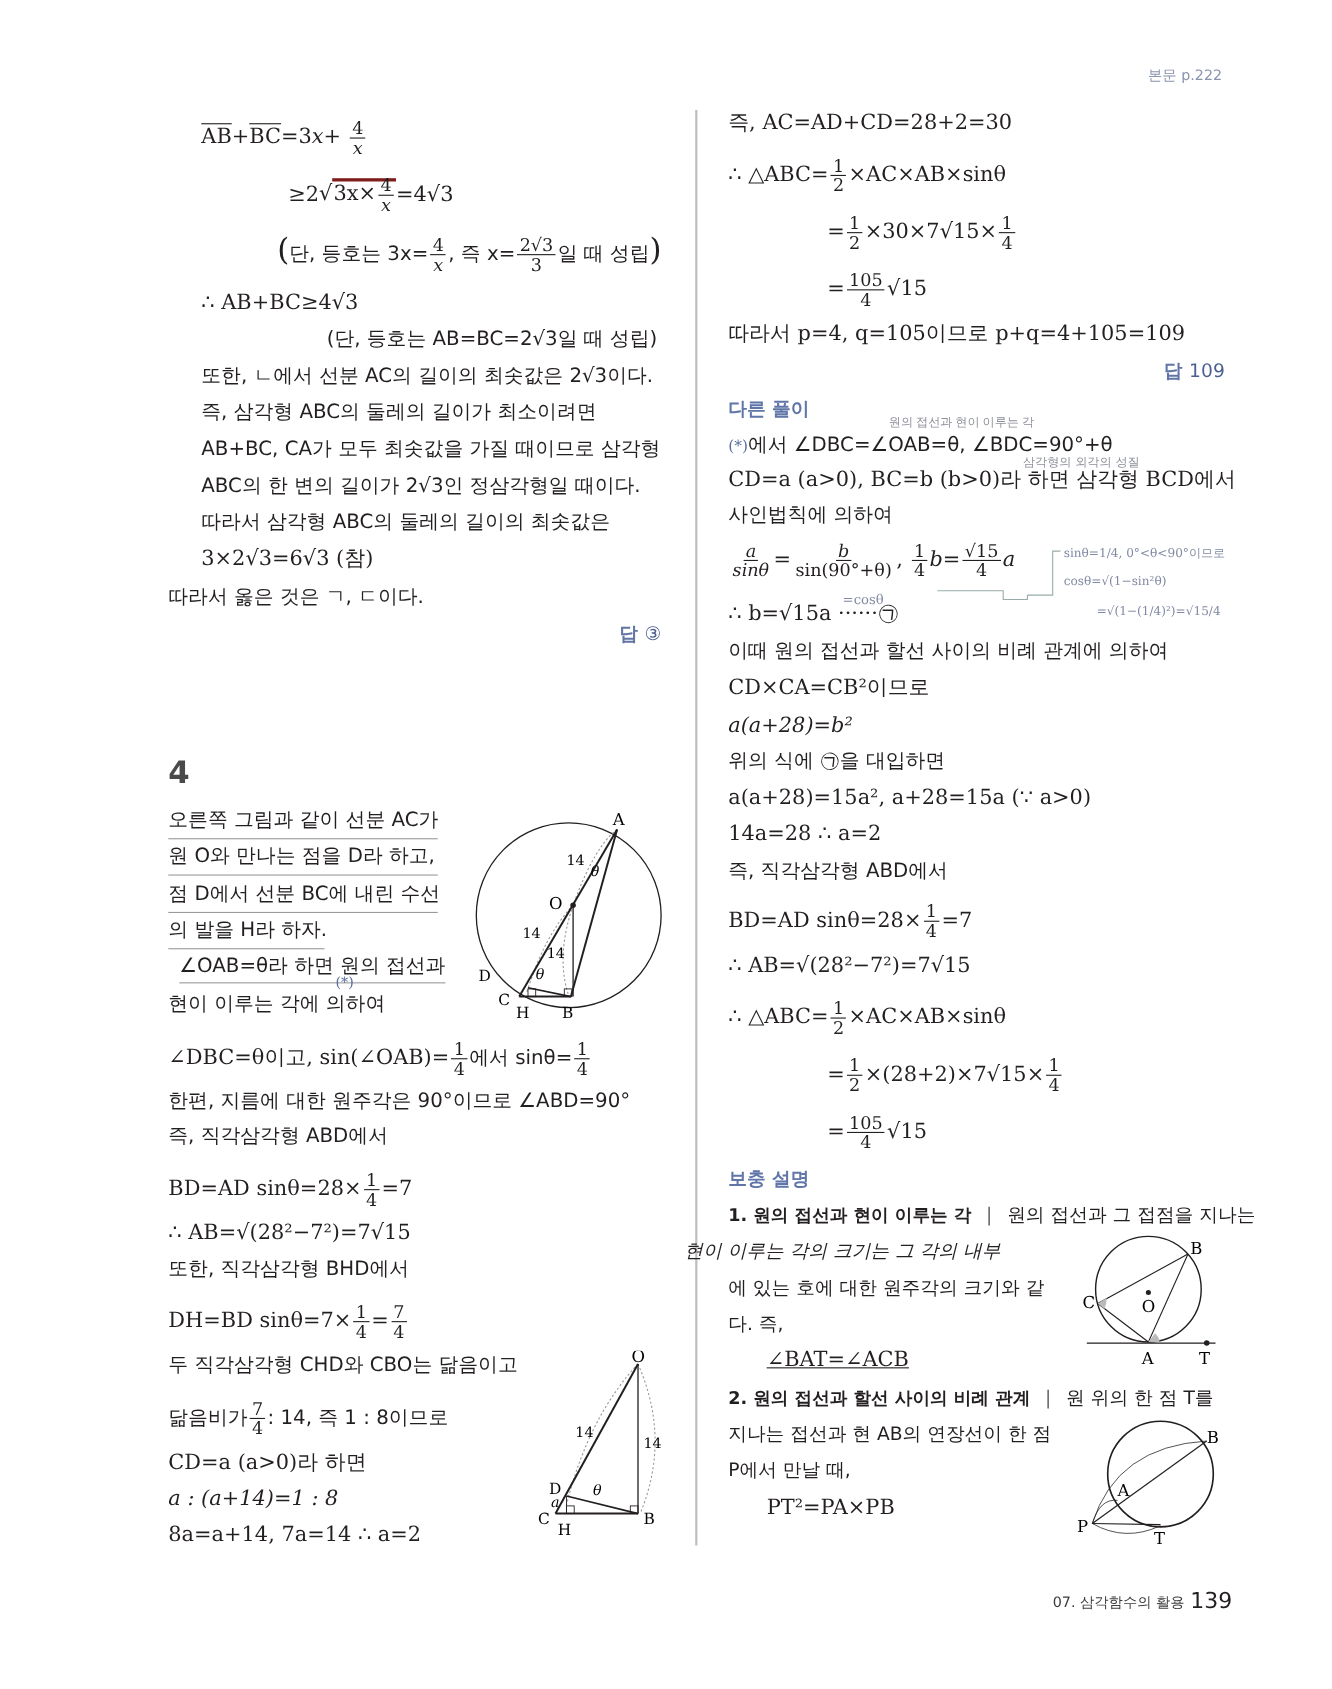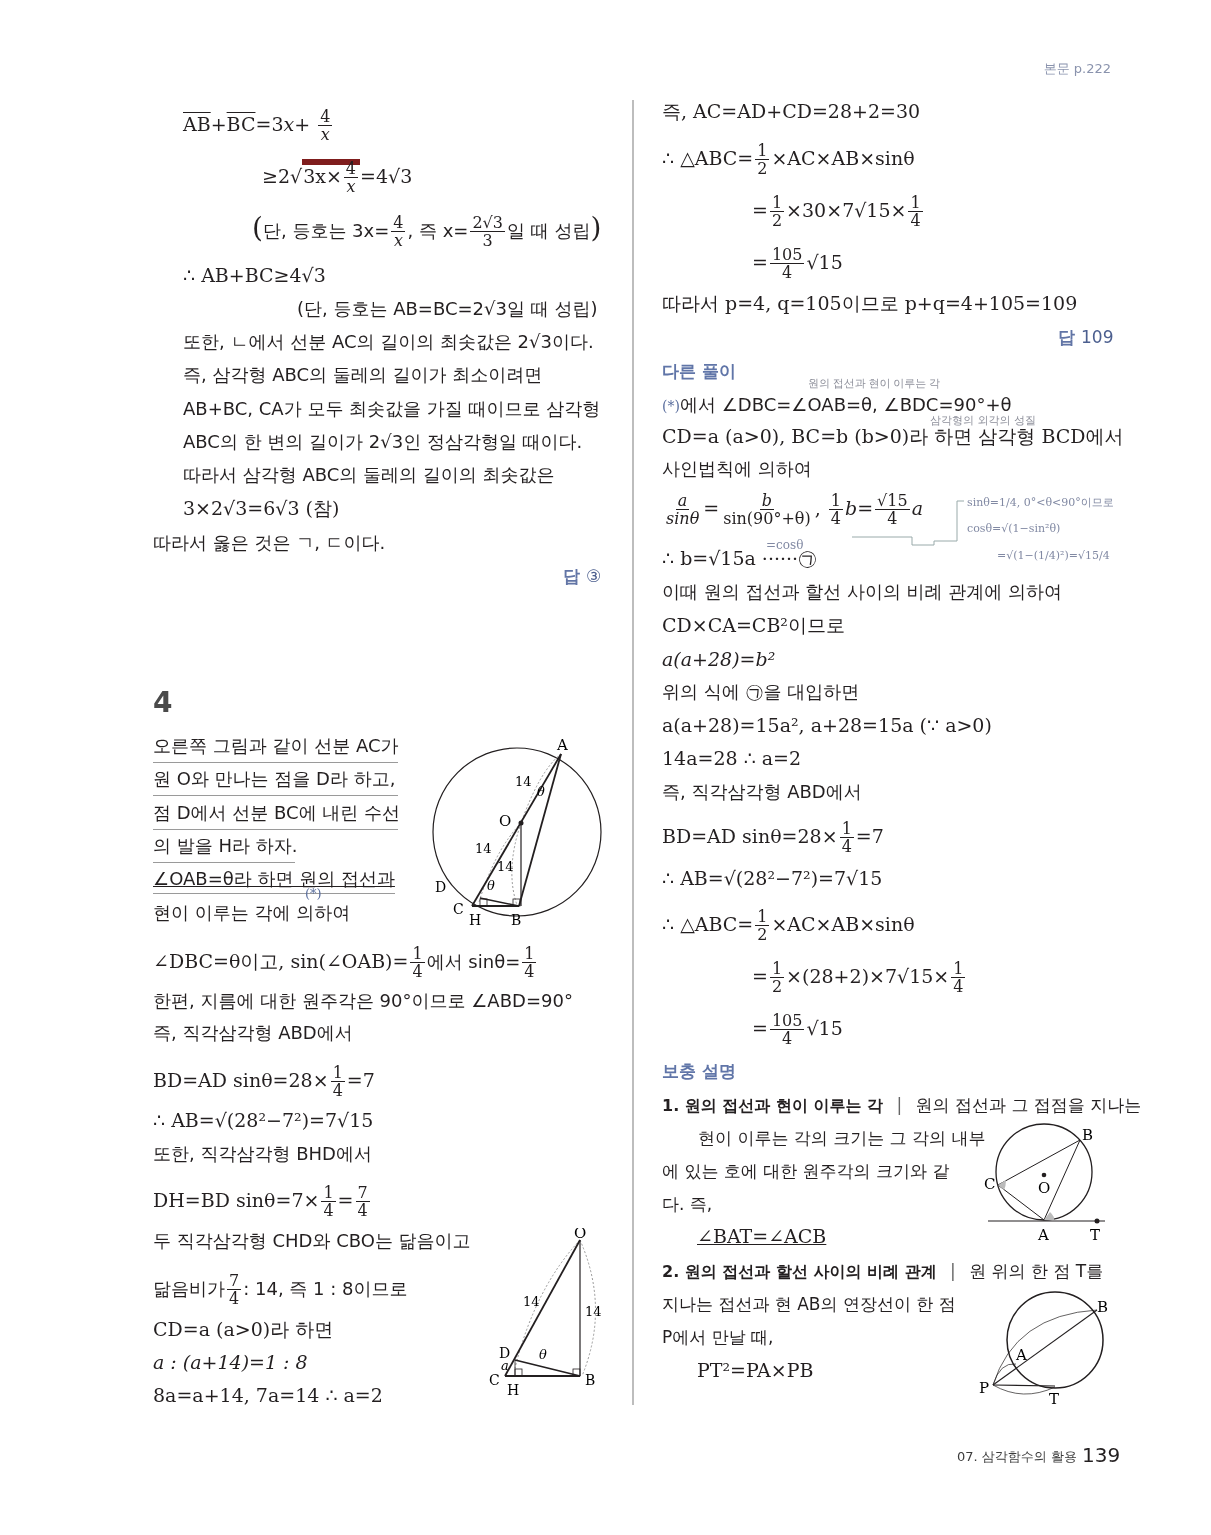--- a/index.html
+++ b/index.html
@@ -6,21 +6,21 @@
   html, body { width: 1211px; height: 1535px; background: #ffffff; overflow: hidden; }
   body { position: relative; font-family: "DejaVu Serif", "Liberation Serif", serif; color: #231f20; }
   .abs { position: absolute; white-space: nowrap; }
   .t { font-size: 19px; line-height: 24px; }
   .ko { font-family: "DejaVu Sans", "Liberation Sans", sans-serif; font-size: 18px; }
   .ol { text-decoration: overline; }
   .it { font-style: italic; }
   .frac { display: inline-flex; flex-direction: column; align-items: center; vertical-align: middle; font-size: 16px; line-height: 17px; margin: 0 2px; }
   .frac .num { border-bottom: 1px solid #231f20; padding: 0 2px; }
   .frac .den { padding: 0 2px; }
-  .sqrt { border-top: 6px solid #7f1d1d; padding-left: 1px; }
+  .sqrt { border-top: 3px solid #7f1d1d; padding-left: 1px; }
   .rad::before { content: "√"; }
   .blue { color: #5a6e9e; }
   .blue-h { font-family: "DejaVu Sans", "Liberation Sans", sans-serif; font-weight: bold; font-size: 17px; color: #6075a8; }
   .gray-note { font-family: "DejaVu Sans", "Liberation Sans", sans-serif; font-size: 11px; color: #8d8f9a; }
   .note-m { font-family: "DejaVu Serif", serif; font-size: 12px; color: #8189a3; }
   .divider { position: absolute; left: 632px; top: 100px; width: 2px; height: 1305px; background: #bdbdbd; }
   .ans { font-family: "DejaVu Sans", "Liberation Sans", sans-serif; font-size: 17px; color: #4c5f8f; }
   .ans b { font-weight: bold; color: #6275a6; margin-right: 6px; }
   .pnum { font-family: "DejaVu Sans", "Liberation Sans", sans-serif; font-size: 20px; font-weight: normal; color: #231f20; }
   .footer-ch { font-family: "DejaVu Sans", "Liberation Sans", sans-serif; font-size: 13px; color: #3b3b3b; }
@@ -72,21 +72,21 @@
   <div class="abs ans" style="left:563px; top:565px;">
     <b>답</b><span>③</span>
   </div>
 
   <div class="abs qnum" style="left:153px; top:686px;">4</div>
 
   <div class="abs t ko uline" style="left:153px; top:734px; width:245px;">오른쪽 그림과 같이 선분 AC가</div>
   <div class="abs t ko uline" style="left:153px; top:767px; width:245px;">원 O와 만나는 점을 D라 하고,</div>
   <div class="abs t ko uline" style="left:153px; top:801px; width:245px;text-align:center;">점 D에서 선분 BC에 내린 수선</div>
   <div class="abs t ko uline" style="left:153px; top:834px; width:142px;">의 발을 H라 하자.</div>
-  <div class="abs t ko" style="left:153px; top:867px;text-decoration:underline;">
+  <div class="abs t ko" style="left:163px; top:867px;">
     <span class="uline">∠OAB=θ라 하면 원의 접선과</span>
   </div>
   <div class="abs blue" style="left:305px; top:886px; font-size:13px;">(*)</div>
   <div class="abs t ko" style="left:153px; top:901px;">현이 이루는 각에 의하여</div>
 
   <svg class="abs" style="left:425px; top:730px;" width="185" height="200" viewBox="0 0 185 200">
     <circle cx="92" cy="102" r="84" fill="none" stroke="#231f20" stroke-width="1.2"></circle>
     <path d="M136 24 Q115 40 96 93" fill="none" stroke="#999" stroke-dasharray="2,2"></path>
     <path d="M96 93 Q70 120 54 172" fill="none" stroke="#999" stroke-dasharray="2,2"></path>
     <path d="M96 93 Q80 140 92 175" fill="none" stroke="#999" stroke-dasharray="2,2"></path>
@@ -268,21 +268,21 @@
         <span class="den">4</span>
       </span><span>√15</span>
   </div>
 
   <div class="abs blue-h" style="left:662px; top:1060px;">보충 설명</div>
   <div class="abs t ko" style="left:662px; top:1093px; font-size:17px;">
     <span class="bh">1. 원의 접선과 현이 이루는 각</span>
     <span style="margin:0 8px; color:#666;">|</span>
     <span>원의 접선과 그 접점을 지나는</span>
   </div>
-  <div class="abs t ko" style="left:698px; top:1126px; font-size:17px;">현이 이루는 각의 크기는 그 각의 내부</div>
+  <div class="abs t ko" style="left:622px; top:1126px; font-size:17px;font-style:italic;">현이 이루는 각의 크기는 그 각의 내부</div>
   <div class="abs t ko" style="left:662px; top:1159px; font-size:17px;">에 있는 호에 대한 원주각의 크기와 같</div>
   <div class="abs t ko" style="left:662px; top:1192px; font-size:17px;">다. 즉,</div>
   <div class="abs t" style="left:697px; top:1224px;text-decoration:underline;">∠BAT=∠ACB</div>
 
   <svg class="abs" style="left:980px; top:1122px;" width="130" height="125" viewBox="0 0 130 125">
     <circle cx="64" cy="50" r="48" fill="none" stroke="#231f20" stroke-width="1.3"></circle>
     <line x1="8" y1="99" x2="125" y2="99" stroke="#231f20" stroke-width="1.2"></line>
     <line x1="18" y1="63" x2="64" y2="98" stroke="#231f20" stroke-width="1"></line>
     <line x1="18" y1="63" x2="100" y2="18" stroke="#231f20" stroke-width="1"></line>
     <line x1="100" y1="18" x2="64" y2="98" stroke="#231f20" stroke-width="1"></line>

